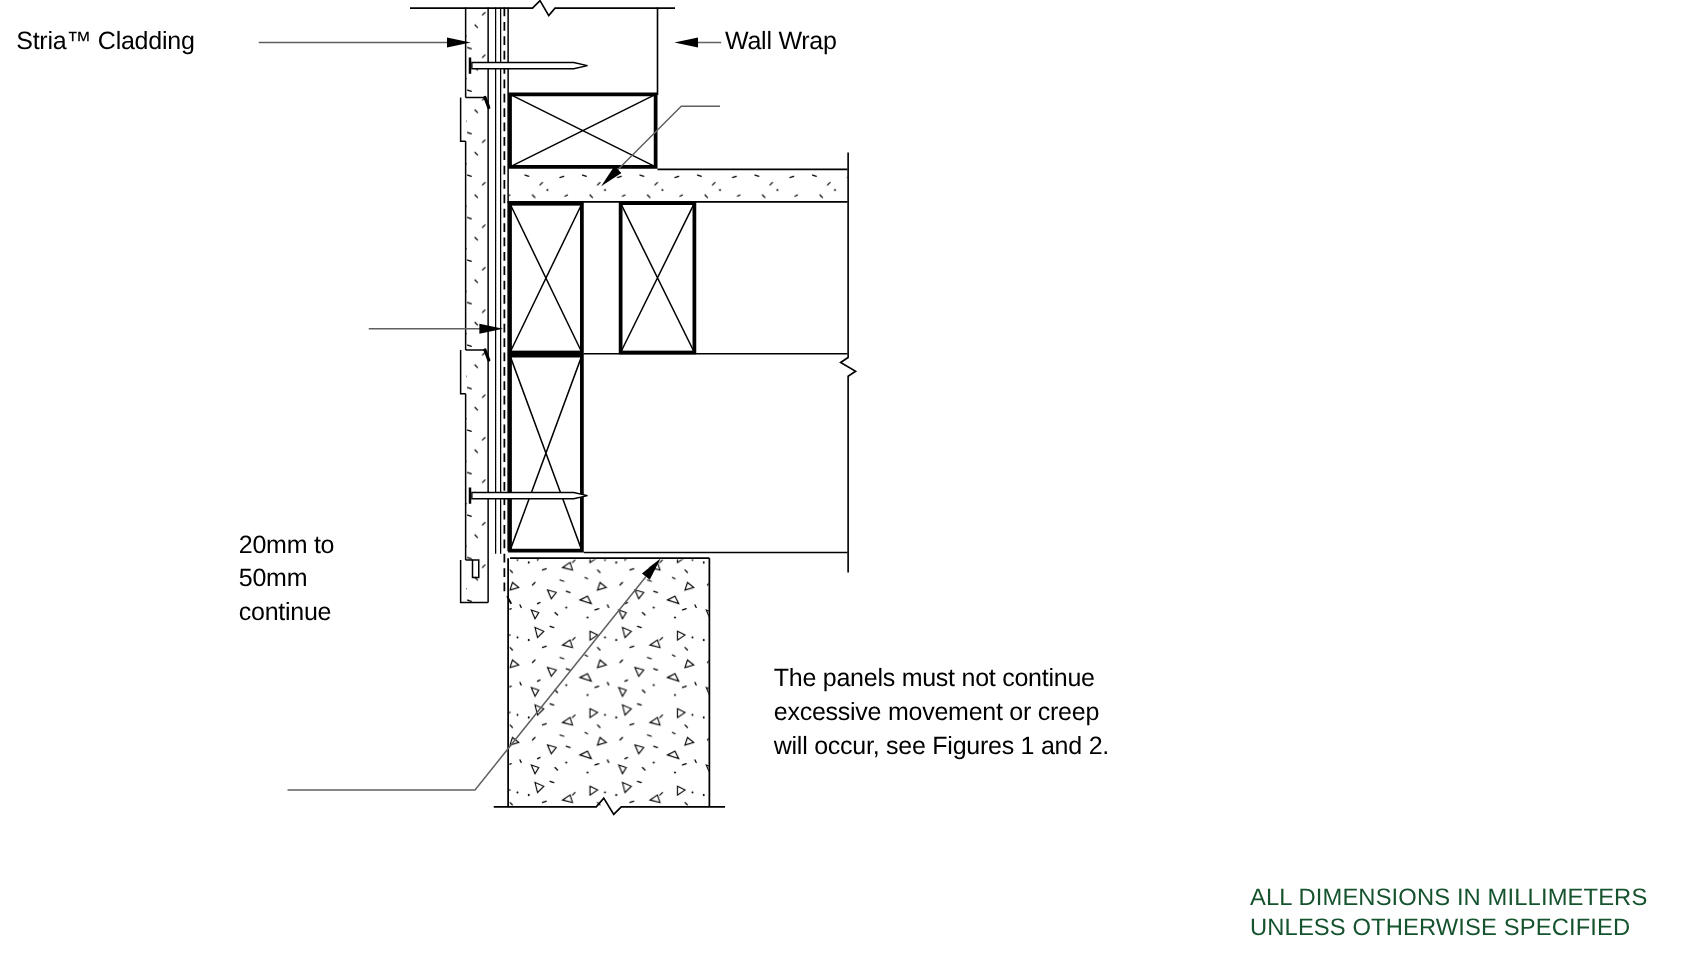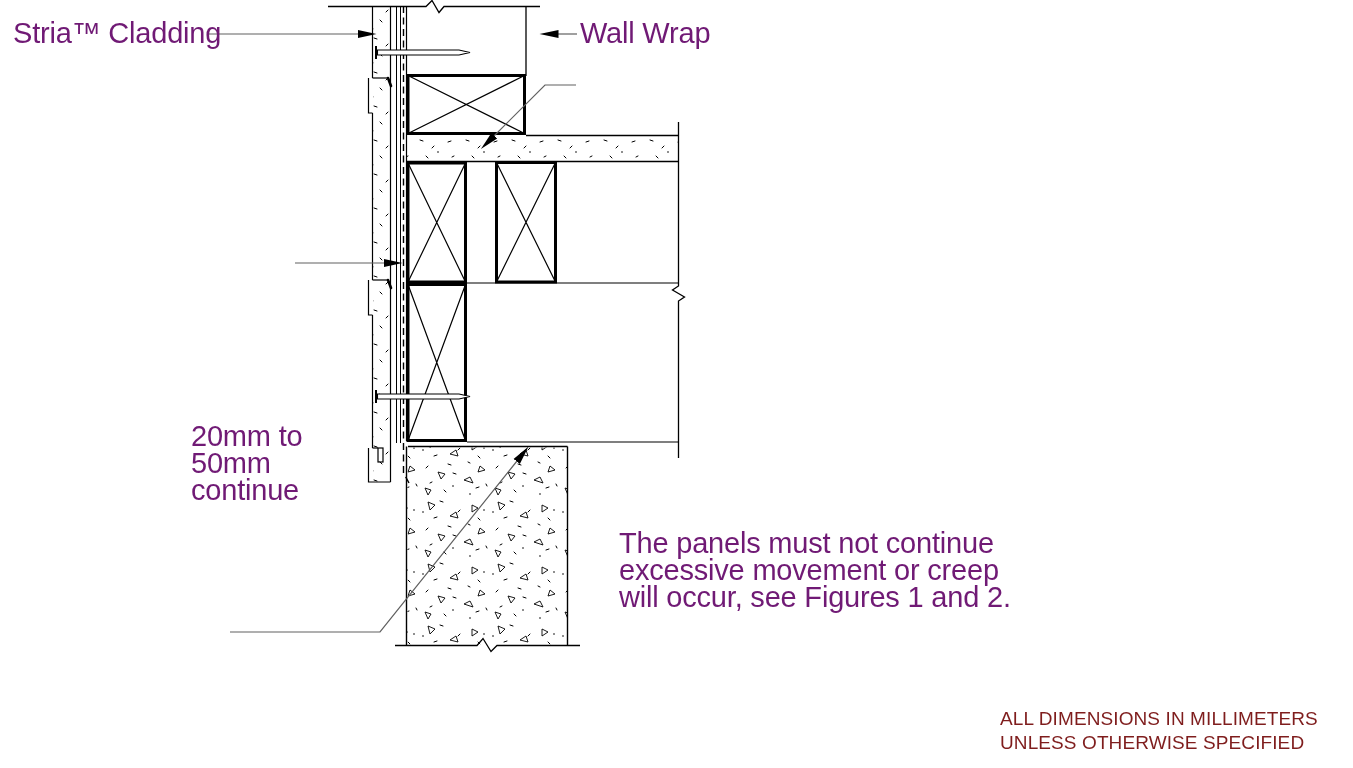--- a/index.html
+++ b/index.html
@@ -1,20 +1,20 @@
 <!DOCTYPE html>
 <html><head>
 <meta charset="utf-8">
 <style>
   html,body{margin:0;padding:0;background:#ffffff;}
   #page{position:relative;width:1353px;height:768px;background:#ffffff;overflow:hidden;
         font-family:"Liberation Sans","DejaVu Sans",sans-serif;color:#000;}
   #drawing{position:absolute;left:0;top:0;}
-  .lbl{position:absolute;font-size:29px;line-height:27px;white-space:nowrap;color:#701a75;letter-spacing:-0.2px;}
-  .footer{position:absolute;font-size:19px;line-height:24px;white-space:nowrap;color:#7f1d1d;letter-spacing:0.1px;}
+  .lbl{position:absolute;font-size:20px;line-height:27px;white-space:nowrap;color:#000000;letter-spacing:-0.2px;}
+  .footer{position:absolute;font-size:19px;line-height:24px;white-space:nowrap;color:#14532d;letter-spacing:0.1px;}
 </style>
 </head>
 <body>
 
 <div id="page">
 
   <svg id="drawing" width="1353" height="768" viewBox="0 0 1353 768" xmlns="http://www.w3.org/2000/svg">
     <defs>
       <marker id="ah" markerUnits="userSpaceOnUse" markerWidth="20" markerHeight="10" refX="0.5" refY="5" orient="auto">
         <path d="M0,1 L19,5 L0,9 Z" fill="#000"></path>

